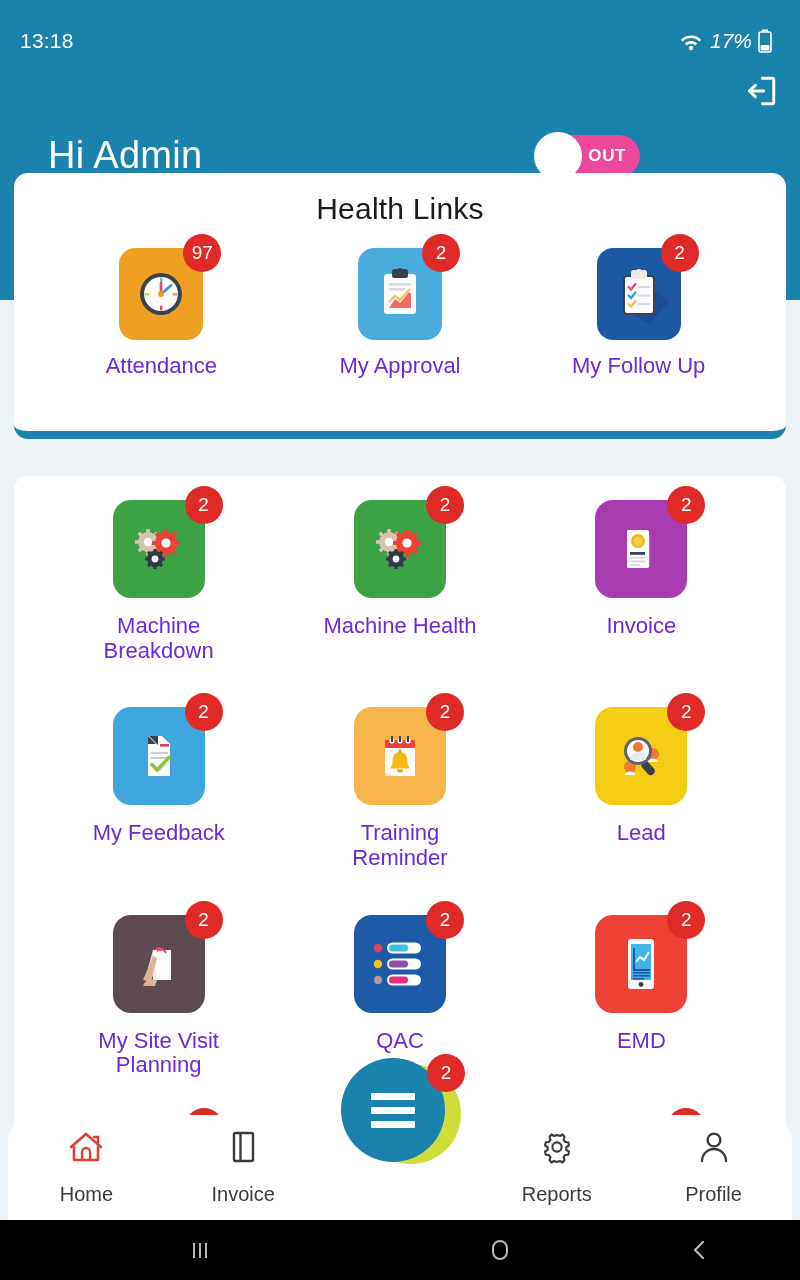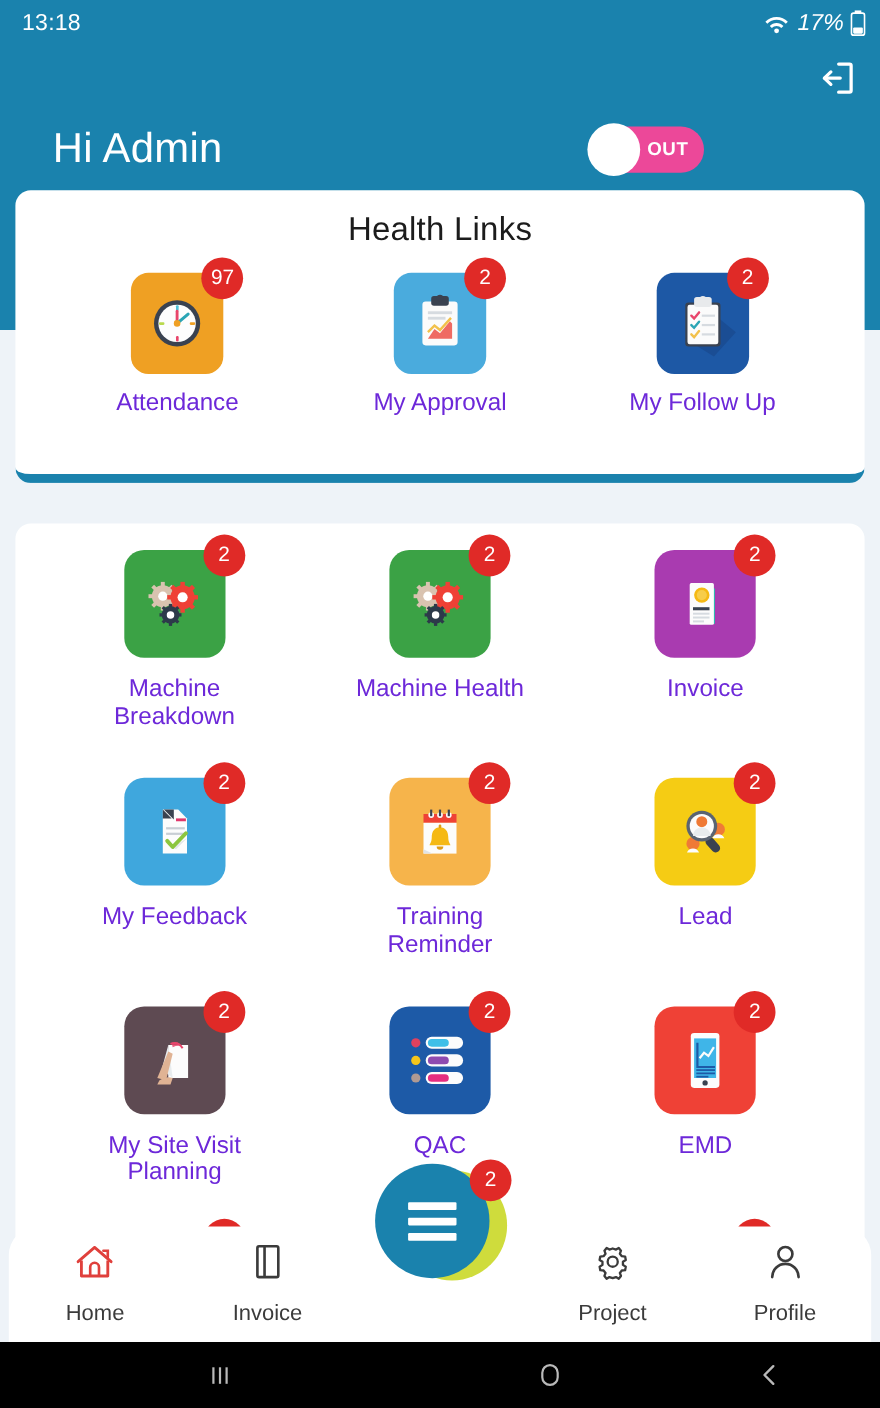--- a/index.html
+++ b/index.html
@@ -17,22 +17,23 @@
 
   
   .header {
     position: absolute; left: 0; top: 0;
     width: 800px; height: 300px;
     background: #1a82ad;
     z-index: 1;
   }
   .statusbar {
     display: flex; align-items: center; justify-content: space-between;
-    height: 42px; padding: 0 13px 0 20px;
+    height: 42px; padding: 0 28px 0 20px;
     color: #ffffff;
+    margin-top: 20px;
   }
   .status-time { font-size: 21px; letter-spacing: .2px; }
   .status-right { display: flex; align-items: center; gap: 6px; font-style: italic; }
   .status-pct { font-size: 21px; }
   .wifi-icon { display: block; }
   .batt-icon { display: block; }
 
   .logout-row {
     display: flex; justify-content: flex-end;
     padding: 12px 22px 0 0;
@@ -600,21 +601,21 @@
       <div class="nav-label">Invoice</div>
     </div>
 
     <div class="nav-item spacer"></div>
 
     <div class="nav-item">
       <svg width="38" height="36" viewBox="0 0 38 36">
         <path d="M19 6 l3 1 l2.5 -1.5 l2 2.5 l-1 2.8 l1.8 2.2 l3 .3 l.6 3.2 l-2.6 1.6 l0 2.8 l2.6 1.6 l-.6 3.2 l-3 .3 l-1.8 2.2 l1 2.8 l-2 2.5 l-2.5 -1.5 l-3 1 l-3 -1 l-2.5 1.5 l-2 -2.5 l1 -2.8 l-1.8 -2.2 l-3 -.3 l-.6 -3.2 l2.6 -1.6 l0 -2.8 l-2.6 -1.6 l.6 -3.2 l3 -.3 l1.8 -2.2 l-1 -2.8 l2 -2.5 l2.5 1.5 z" fill="none" stroke="#3b3b3b" stroke-width="2.1" stroke-linejoin="round"></path>
         <circle cx="19" cy="18" r="4.6" fill="none" stroke="#3b3b3b" stroke-width="2.1"></circle>
       </svg>
-      <div class="nav-label">Project</div>
+      <div class="nav-label">Reports</div>
     </div>
 
     <div class="nav-item">
       <svg width="36" height="36" viewBox="0 0 36 36">
         <circle cx="18" cy="11" r="6.4" fill="none" stroke="#3b3b3b" stroke-width="2.4"></circle>
         <path d="M6 32 a12 12 0 0 1 24 0" fill="none" stroke="#3b3b3b" stroke-width="2.4" stroke-linecap="round"></path>
       </svg>
       <div class="nav-label">Profile</div>
     </div>
   </div>

